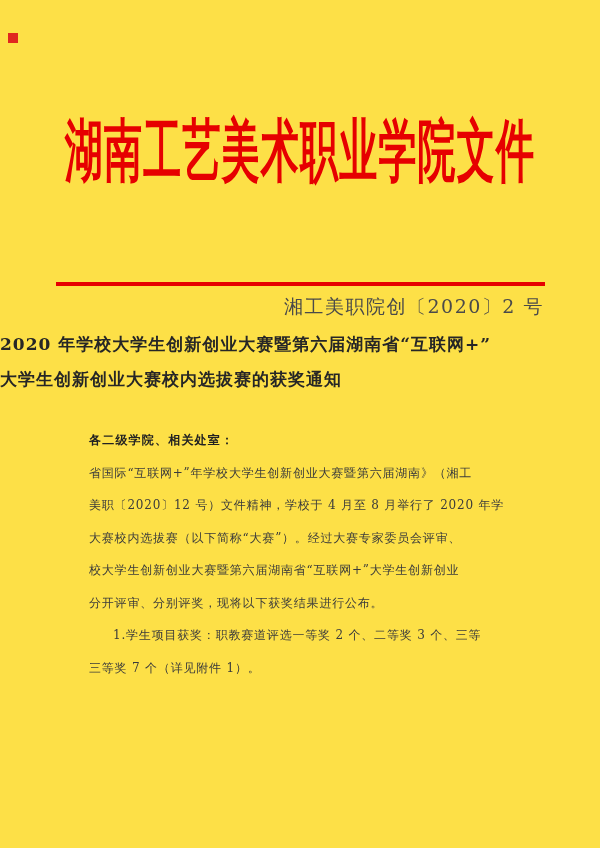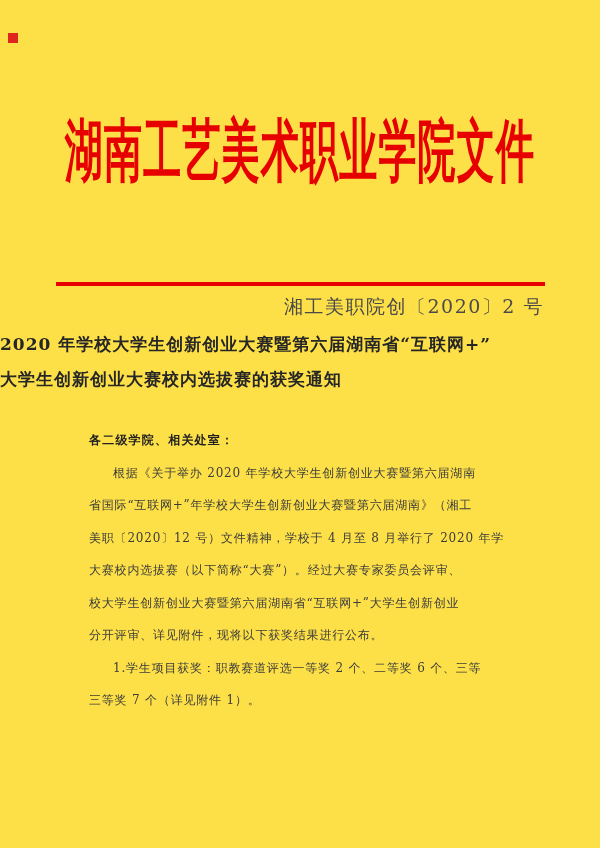--- a/index.html
+++ b/index.html
@@ -117,24 +117,23 @@
   <div class="doc-number">湘工美职院创〔2020〕2 号</div>
 
   <div class="subject">
     <div>2020 年学校大学生创新创业大赛暨第六届湖南省“互联网+”</div>
     <div>大学生创新创业大赛校内选拔赛的获奖通知</div>
   </div>
 
   <div class="doc-body">
     <div class="line salutation">各二级学院、相关处室：</div>
 
-    <div class="line ind">根据《关于举办 2020 年学校大学生创新创业大赛暨第六届湖南</div>
     <div class="line">省国际“互联网+”年学校大学生创新创业大赛暨第六届湖南》（湘工</div>
     <div class="line">美职〔2020〕12 号）文件精神，学校于 4 月至 8 月举行了 2020 年学</div>
     <div class="line">大赛校内选拔赛（以下简称“大赛”）。经过大赛专家委员会评审、</div>
     <div class="line">校大学生创新创业大赛暨第六届湖南省“互联网+”大学生创新创业</div>
-    <div class="line">分开评审、详见附件，现将以下获奖结果进行公布。</div>
+    <div class="line">分开评审、分别评奖，现将以下获奖结果进行公布。</div>
 
-    <div class="line ind">1.学生项目获奖：职教赛道评选一等奖 2 个、二等奖 6 个、三等</div>
+    <div class="line ind">1.学生项目获奖：职教赛道评选一等奖 2 个、二等奖 3 个、三等</div>
     <div class="line">三等奖 7 个（详见附件 1）。</div>
   </div>
 
 </div>
 
 </body></html>

